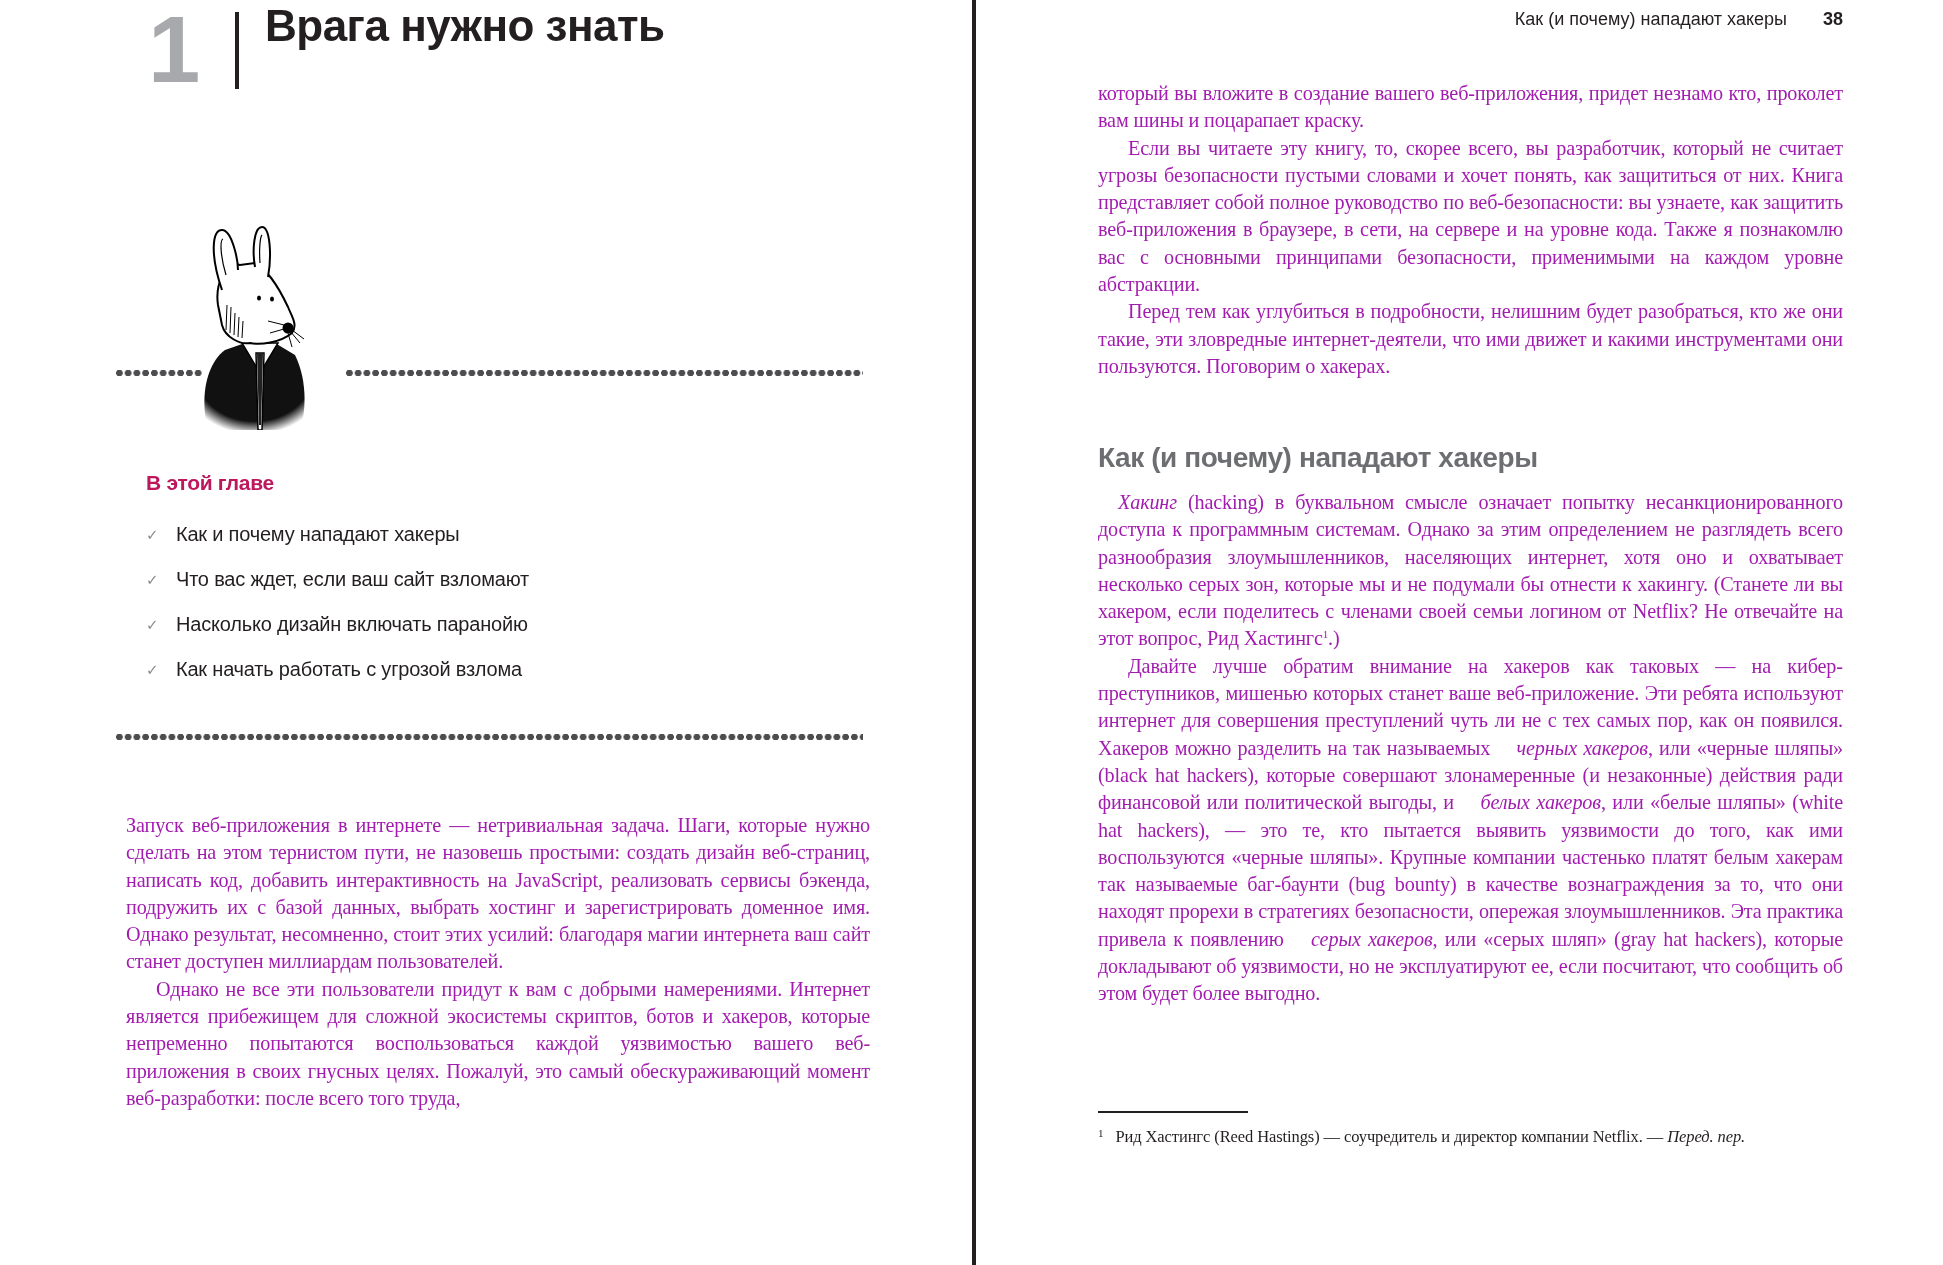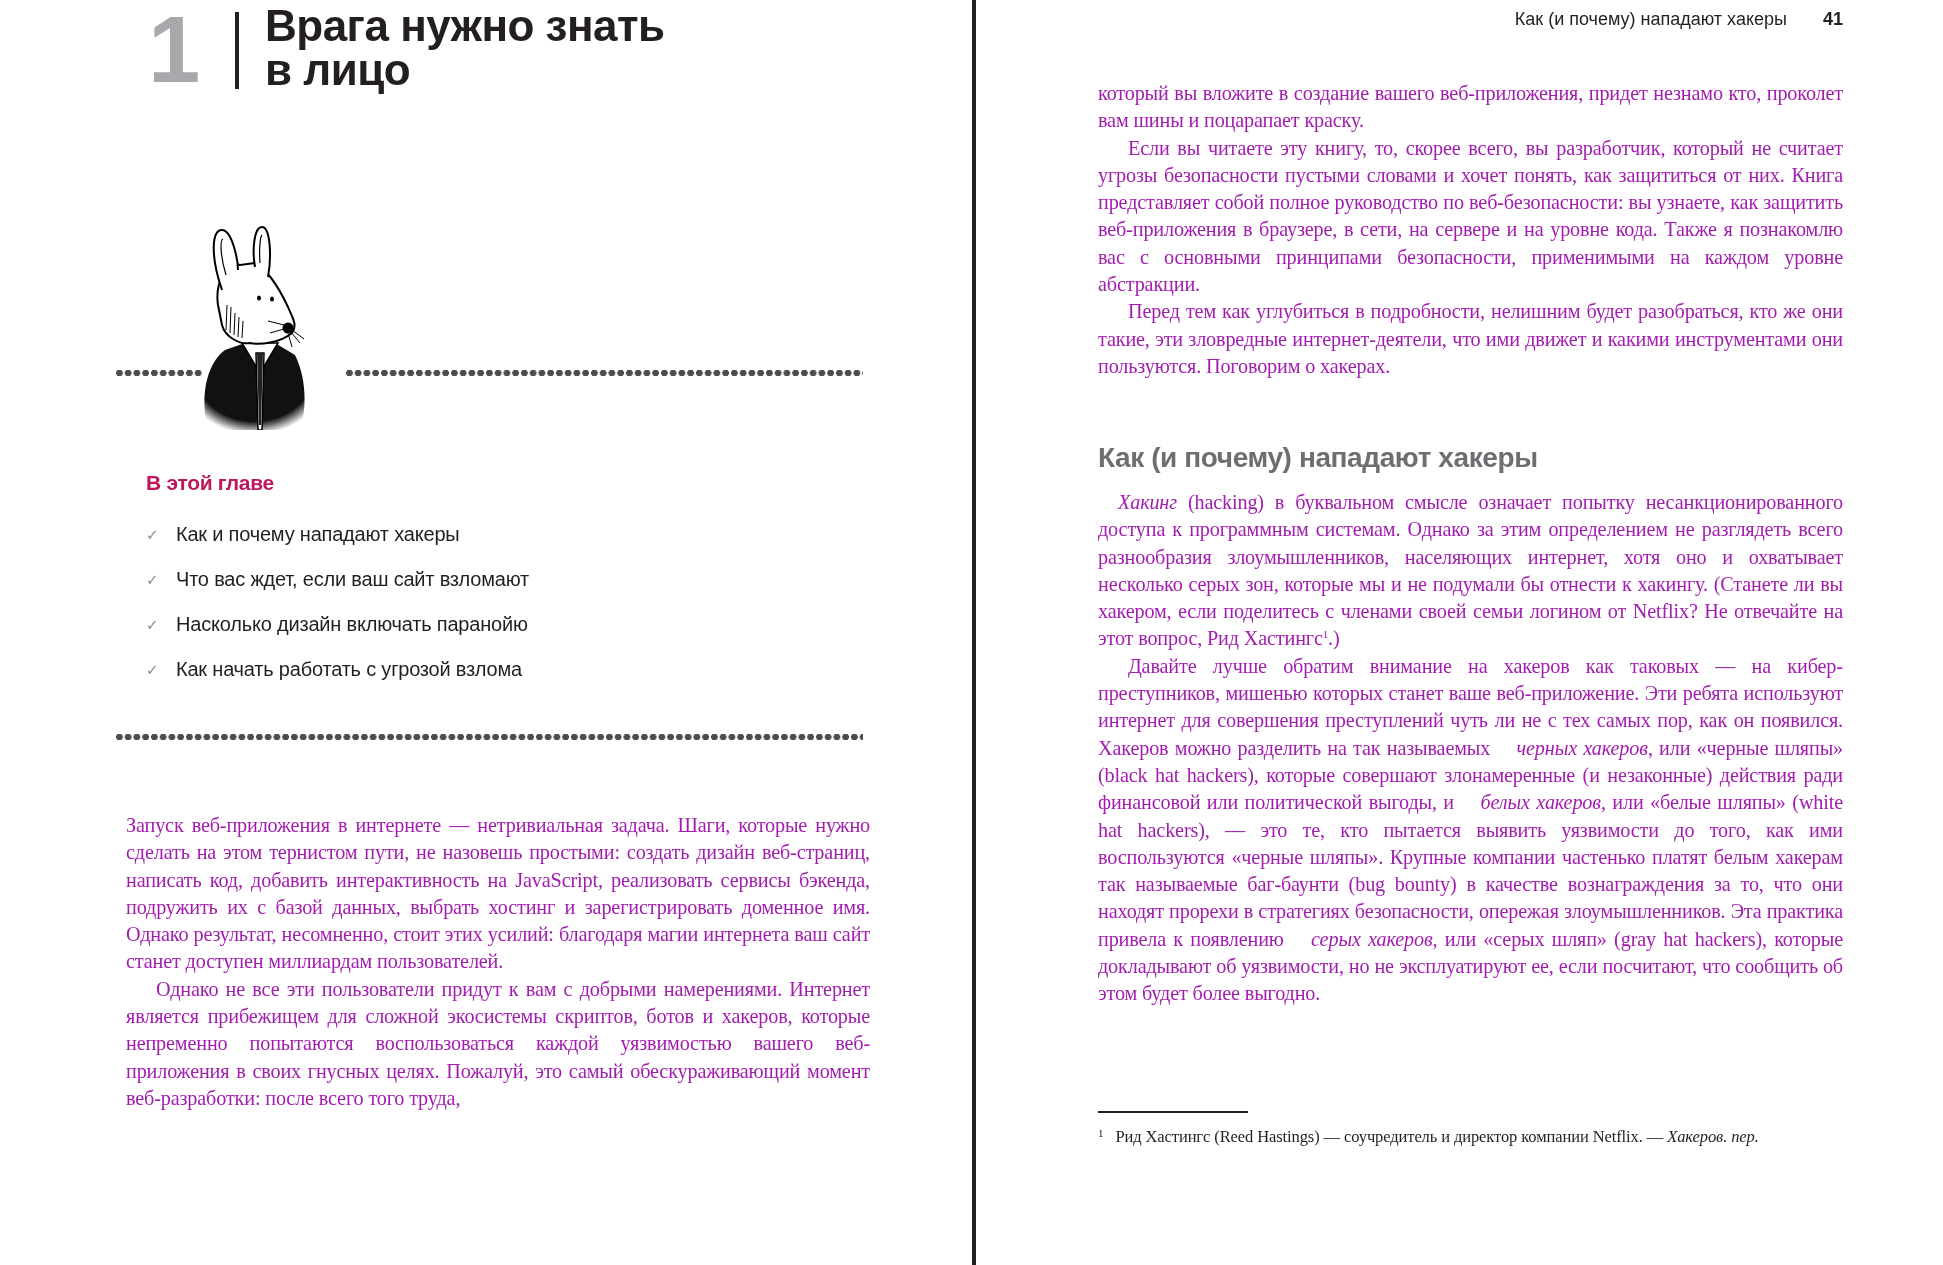--- a/index.html
+++ b/index.html
@@ -53,21 +53,20 @@
   .footnote .fn-mark { font-size: 11px; vertical-align: 5px; margin-right: 12px; }
 </style>
 </head>
 <body>
 
 <div class="page page-left">
   <div class="chapter-num">1</div>
   <div class="chapter-bar"></div>
   <div class="chapter-title">
     <div>Врага нужно знать</div>
-    <div>в лицо</div>
   </div>
 
   <div class="dots dots-top-a"></div>
   <div class="dots dots-top-b"></div>
 
   <svg class="mascot" viewBox="0 0 175 205" xmlns="http://www.w3.org/2000/svg">
     <defs>
       <radialGradient id="suitfade" cx="50%" cy="30%" r="75%">
         <stop offset="0%" stop-color="#111"></stop>
         <stop offset="80%" stop-color="#111"></stop>
@@ -136,33 +135,33 @@
     <p>Запуск веб-приложения в интернете — нетривиальная задача. Шаги, кото­рые нужно сделать на этом тернистом пути, не назовешь простыми: создать дизайн веб-страниц, написать код, добавить интерактивность на JavaScript, реализовать сервисы бэкенда, подружить их с базой данных, выбрать хо­стинг и зарегистрировать доменное имя. Однако результат, несомненно, стоит этих усилий: благодаря магии интернета ваш сайт станет доступен миллиардам пользователей.</p>
     <p class="indent">Однако не все эти пользователи придут к вам с добрыми намерениями. Интернет является прибежищем для сложной экосистемы скриптов, ботов и хакеров, которые непременно попытаются воспользоваться каждой уяз­вимостью вашего веб-приложения в своих гнусных целях. Пожалуй, это самый обескураживающий момент веб-разработки: после всего того труда,</p>
   </div>
 </div>
 
 <div class="spine"></div>
 
 <div class="page-right-wrap">
   <div class="running-head">
     <span>Как (и почему) нападают хакеры</span>
-    <span class="rh-num">41</span>
+    <span class="rh-num">38</span>
   </div>
 
   <div class="body-text right-body-1">
     <p>который вы вложите в создание вашего веб-приложения, придет незнамо кто, проколет вам шины и поцарапает краску.</p>
     <p class="indent">Если вы читаете эту книгу, то, скорее всего, вы разработчик, который не считает угрозы безопасности пустыми словами и хочет понять, как защититься от них. Книга представляет собой полное руководство по веб-безопасности: вы узнаете, как защитить веб-приложения в браузе­ре, в сети, на сервере и на уровне кода. Также я познакомлю вас с ос­новными принципами безопасности, применимыми на каждом уровне абстракции.</p>
     <p class="indent">Перед тем как углубиться в подробности, нелишним будет разобраться, кто же они такие, эти зловредные интернет-деятели, что ими движет и ка­кими инструментами они пользуются. Поговорим о хакерах.</p>
   </div>
 
   <div class="section-heading">Как (и почему) нападают хакеры</div>
 
   <div class="body-text right-body-2">
     <p><em>Хакинг</em><span> (hacking) в буквальном смысле означает попытку несанкциони­рованного доступа к программным системам. Однако за этим определе­нием не разглядеть всего разнообразия злоумышленников, населяющих интернет, хотя оно и охватывает несколько серых зон, которые мы и не подумали бы отнести к хакингу. (Станете ли вы хакером, если поделитесь с членами своей семьи логином от Netflix? Не отвечайте на этот вопрос, Рид Хастингс</span><sup>1</sup><span>.)</span></p>
     <p class="indent"><span>Давайте лучше обратим внимание на хакеров как таковых — на кибер­преступников, мишенью которых станет ваше веб-приложение. Эти ребята используют интернет для совершения преступлений чуть ли не с тех самых пор, как он появился. Хакеров можно разделить на так называемых </span><em>черных хакеров</em><span>, или «черные шляпы» (black hat hackers), которые совершают зло­намеренные (и незаконные) действия ради финансовой или политической выгоды, и </span><em>белых хакеров</em><span>, или «белые шляпы» (white hat hackers), — это те, кто пытается выявить уязвимости до того, как ими воспользуются «черные шляпы». Крупные компании частенько платят белым хакерам так назы­ваемые баг-баунти (bug bounty) в качестве вознаграждения за то, что они находят прорехи в стратегиях безопасности, опережая злоумышленников. Эта практика привела к появлению </span><em>серых хакеров</em><span>, или «серых шляп» (gray hat hackers), которые докладывают об уязвимости, но не эксплуатируют ее, если посчитают, что сообщить об этом будет более выгодно.</span></p>
   </div>
 
   <div class="footnote-rule"></div>
   <div class="footnote">
-    <span class="fn-mark">1</span><span>Рид Хастингс (Reed Hastings) — соучредитель и директор компании Netflix. — </span><em>Хакеров. пер.</em>
+    <span class="fn-mark">1</span><span>Рид Хастингс (Reed Hastings) — соучредитель и директор компании Netflix. — </span><em>Перед. пер.</em>
   </div>
 </div>
 
 </body></html>

